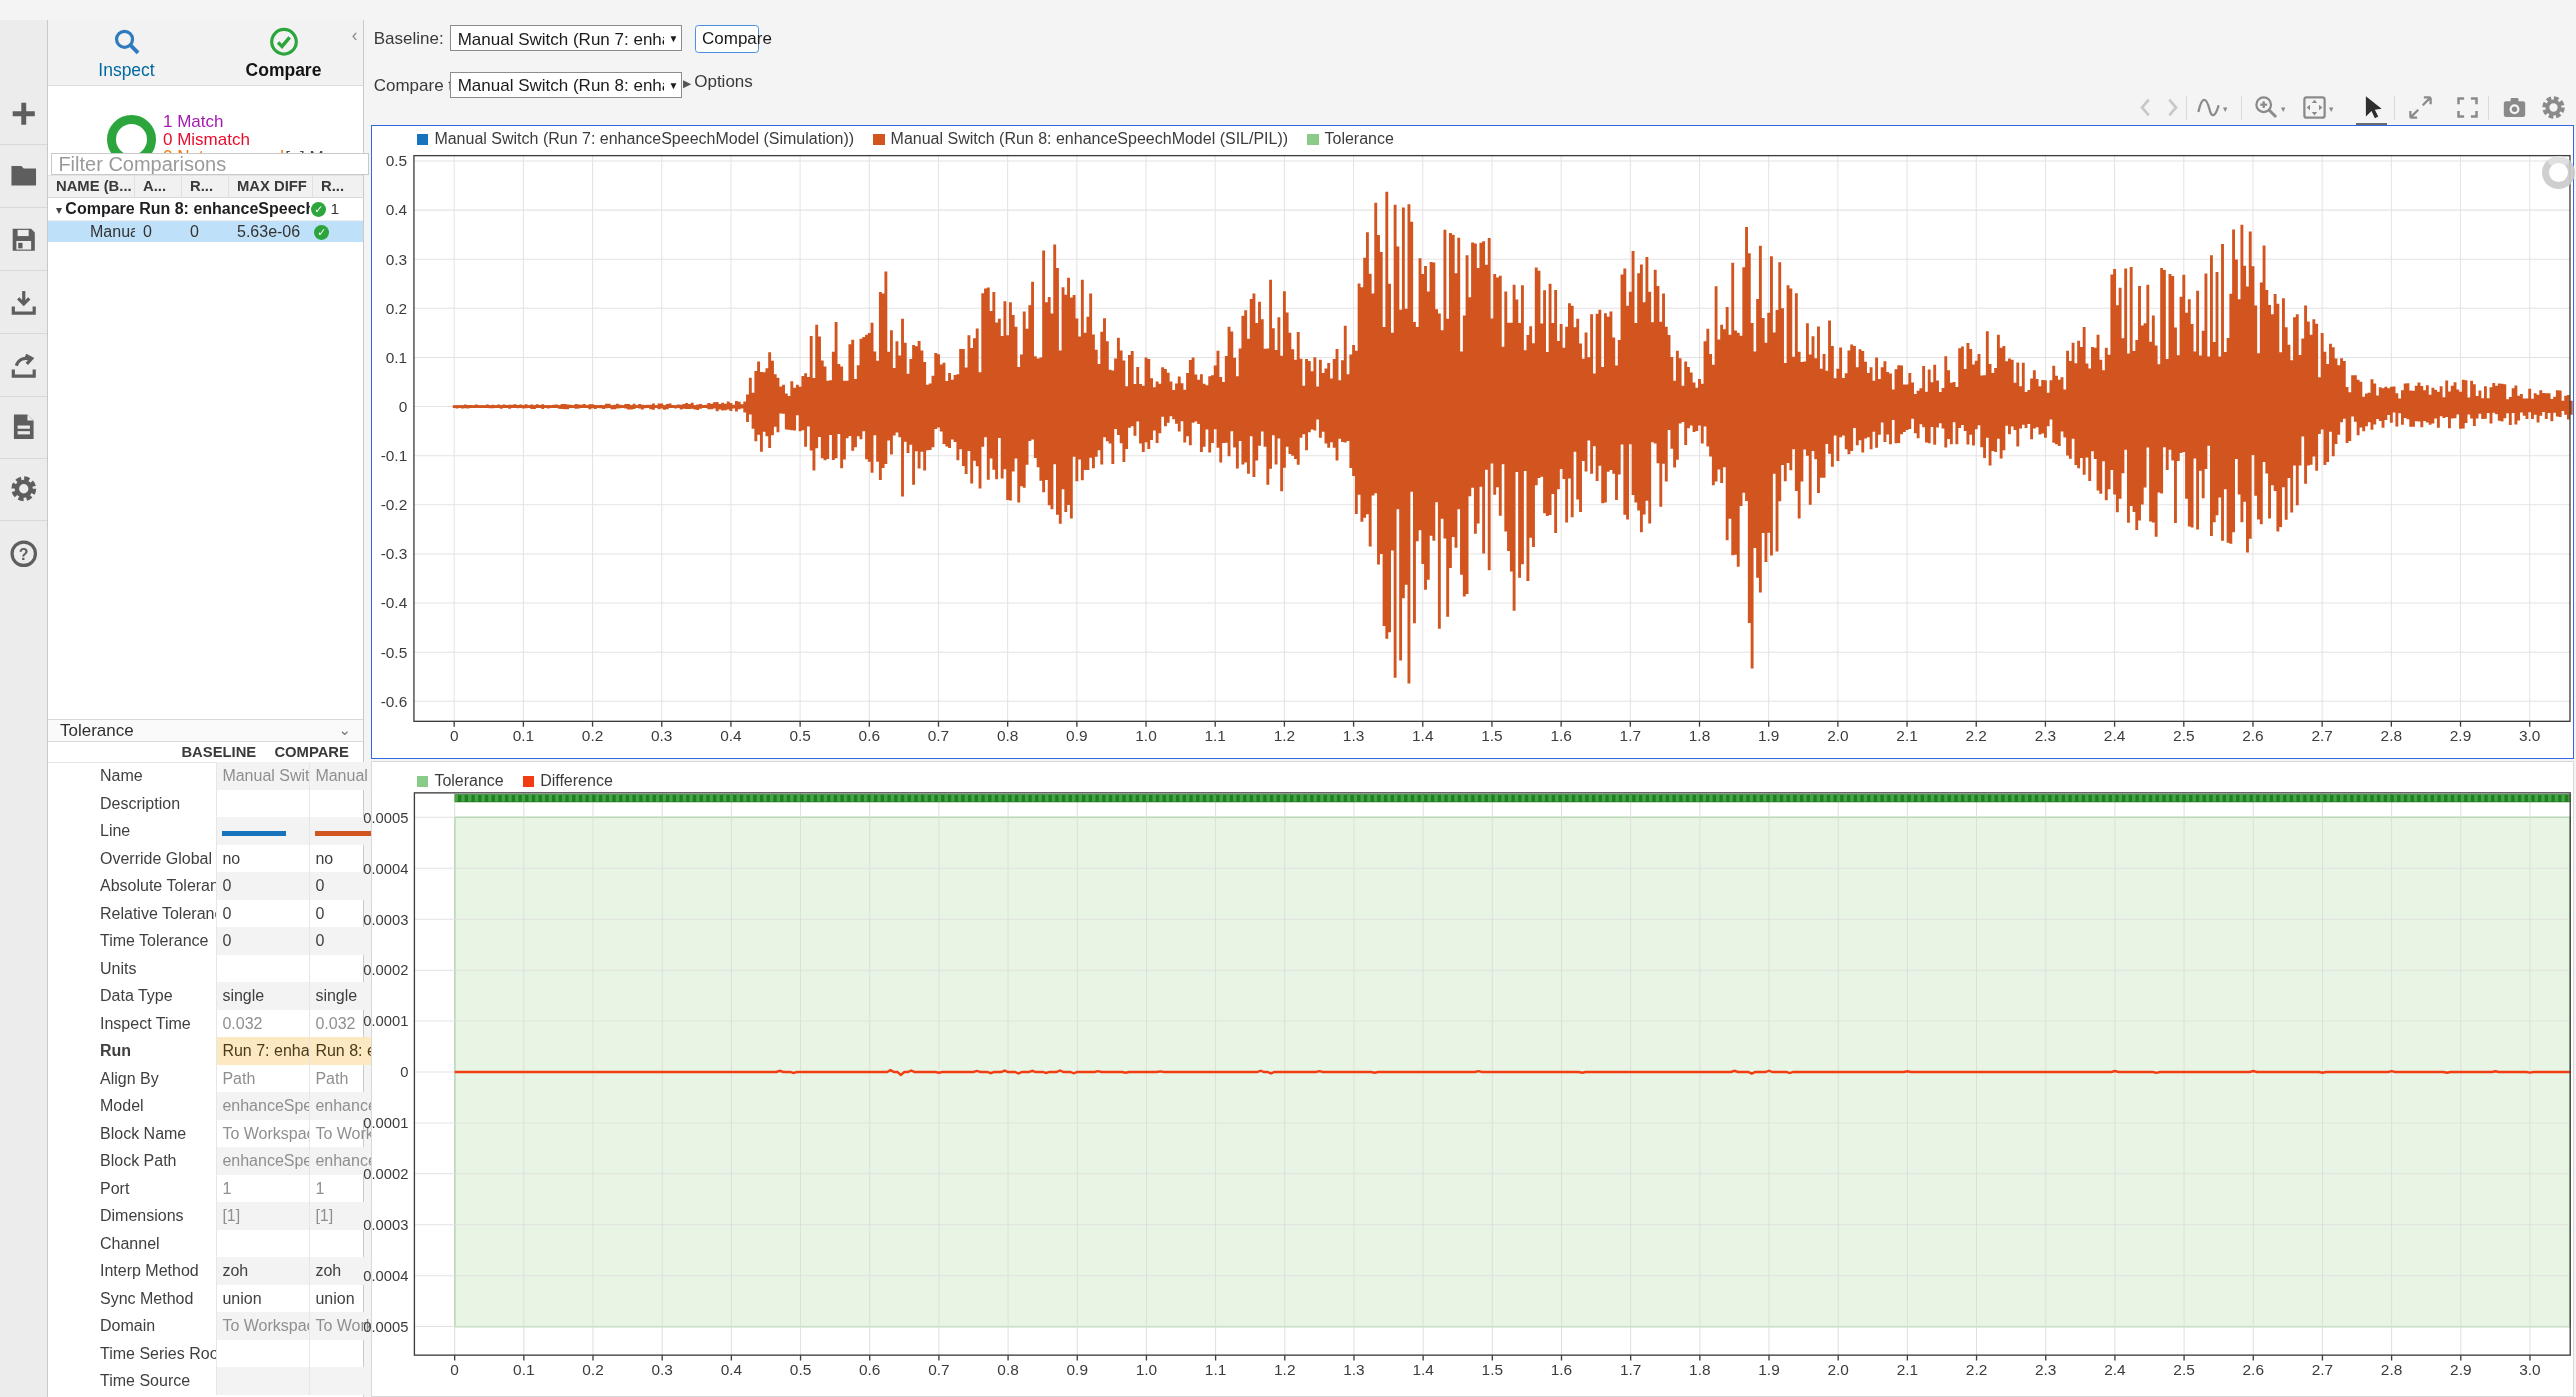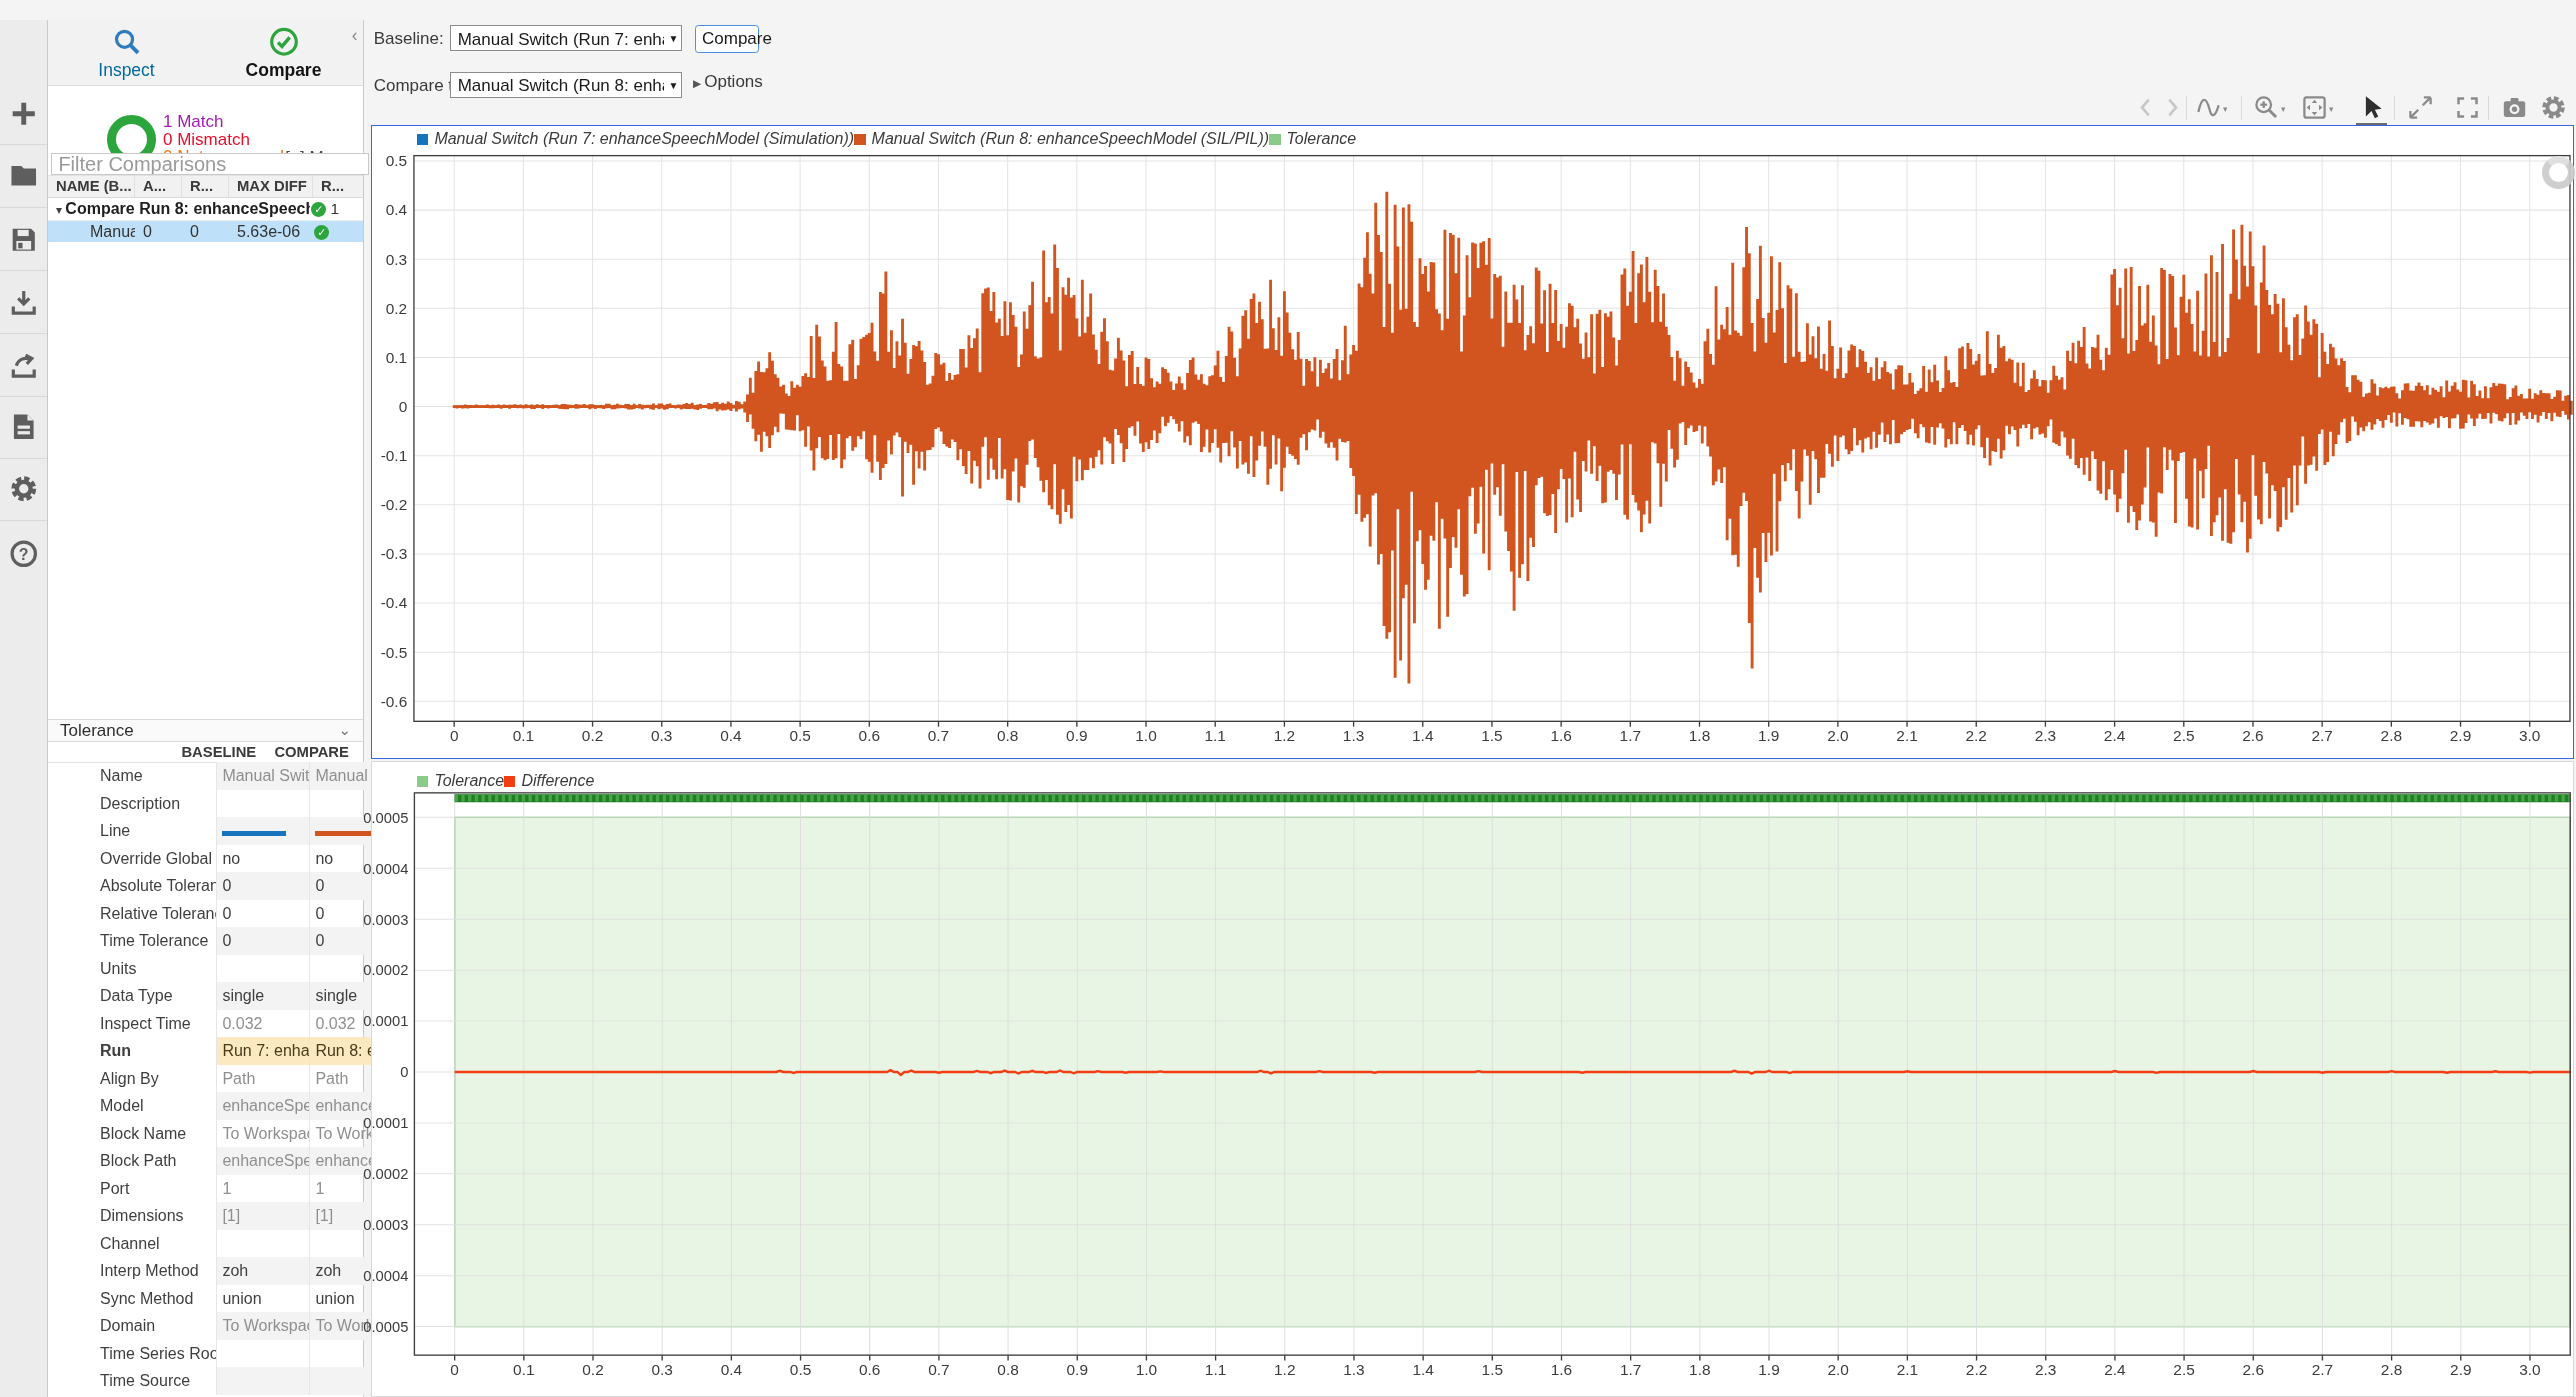--- a/index.html
+++ b/index.html
@@ -58,31 +58,31 @@
   
   .comparebar{left:363px;top:20px;width:2213px;height:72px;}
   .cblabel{position:absolute;font-size:17px;color:#3A3A3A;}
   .dropdown{position:absolute;width:232px;height:26px;background:#FFF;border:0.7px solid #8C8C8C;
     box-sizing:border-box;}
   .dropdown .dtext{position:absolute;left:6.7px;top:3.4px;right:17.5px;font-size:17px;color:#1A1A1A;
     white-space:nowrap;overflow:hidden;}
   .dropdown .caret{position:absolute;right:2.7px;top:6.7px;font-size:10px;color:#1A1A1A;}
   .cmpbtn{position:absolute;left:332px;top:5.4px;width:64px;height:28px;background:#FFF;
     border:1.3px solid #4A90E2;border-radius:3.4px;font-size:17px;color:#1A1A1A;font-family:inherit;}
-  .optionsl{position:absolute;left:330px;top:52px;font-size:17px;color:#3A3A3A;}
+  .optionsl{position:absolute;left:320px;top:52px;font-size:17px;color:#3A3A3A;}
   
   .ctoolbar{left:2128px;top:93px;width:448px;height:32px;}
   .tbtn{position:absolute;top:1.3px;width:27px;height:27px;}
   .tsep{position:absolute;top:2.7px;width:0.7px;height:24px;background:#D9D9D9;}
   .tcaret{position:absolute;top:10.7px;font-size:8.7px;color:#8A8A8A;}
   .cursorline{position:absolute;width:31px;height:2.7px;background:#6A6A6A;top:29.5px;}
   
   .upperbox{left:371px;top:125px;width:2203px;height:634px;background:#FFF;border:1.3px solid #3567E2;box-sizing:border-box;}
   .lowerbox{left:371px;top:761px;width:2203px;height:636px;background:#FFF;border:0.7px solid #D8D8D8;box-sizing:border-box;}
-  .legend{position:absolute;display:flex;align-items:center;font-size:16px;color:#3C3C3C;font-style:italic;}
+  .legend{position:absolute;display:flex;gap:19px;align-items:center;font-size:16px;color:#3C3C3C;}
   .lsq{display:inline-block;width:11.4px;height:11.4px;margin-right:6px;vertical-align:-1.3px;}
   .spinner{position:absolute;left:2542px;top:156px;width:19px;height:19px;border:7.4px solid #CBCBCB;
     border-top-color:#DEDEDE;border-radius:50%;opacity:.92;}
   svg text{font-family:"Liberation Sans","DejaVu Sans",sans-serif;}
 </style>
 </head>
 <body>
 
 <div class="root">
 

